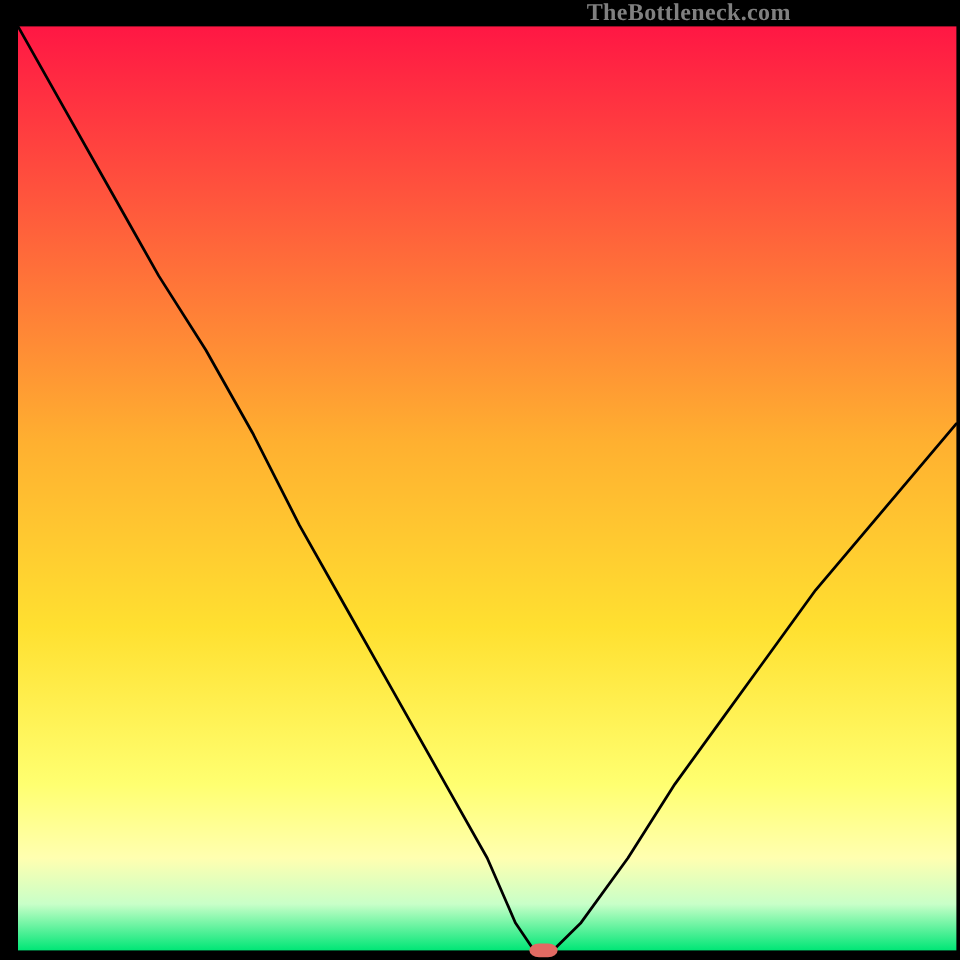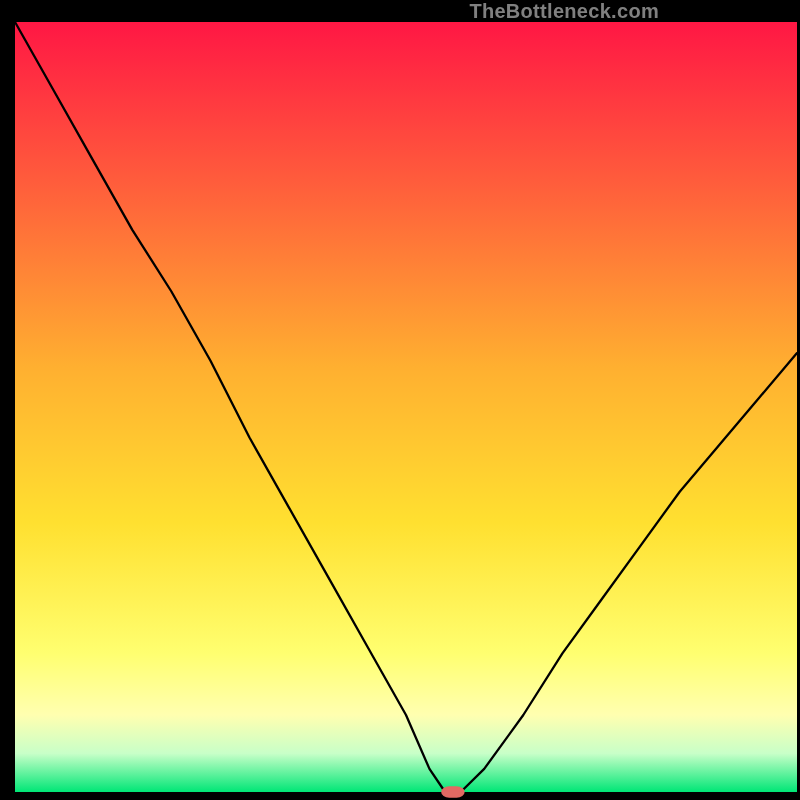--- a/index.html
+++ b/index.html
@@ -5,20 +5,21 @@
   body {
     margin: 0;
     padding: 0;
     background: #fff;
     font-family: Arial, sans-serif;
   }
   #container {
     width: 668px;
     height: 800px;
     position: relative;
+    font-family: Liberation Serif, serif;
   }
   svg {
     display: block;
   }
   .watermark {
     position: absolute;
     top: 0;
     right: 9px;
     font-size: 20px;
     font-weight: bold;

